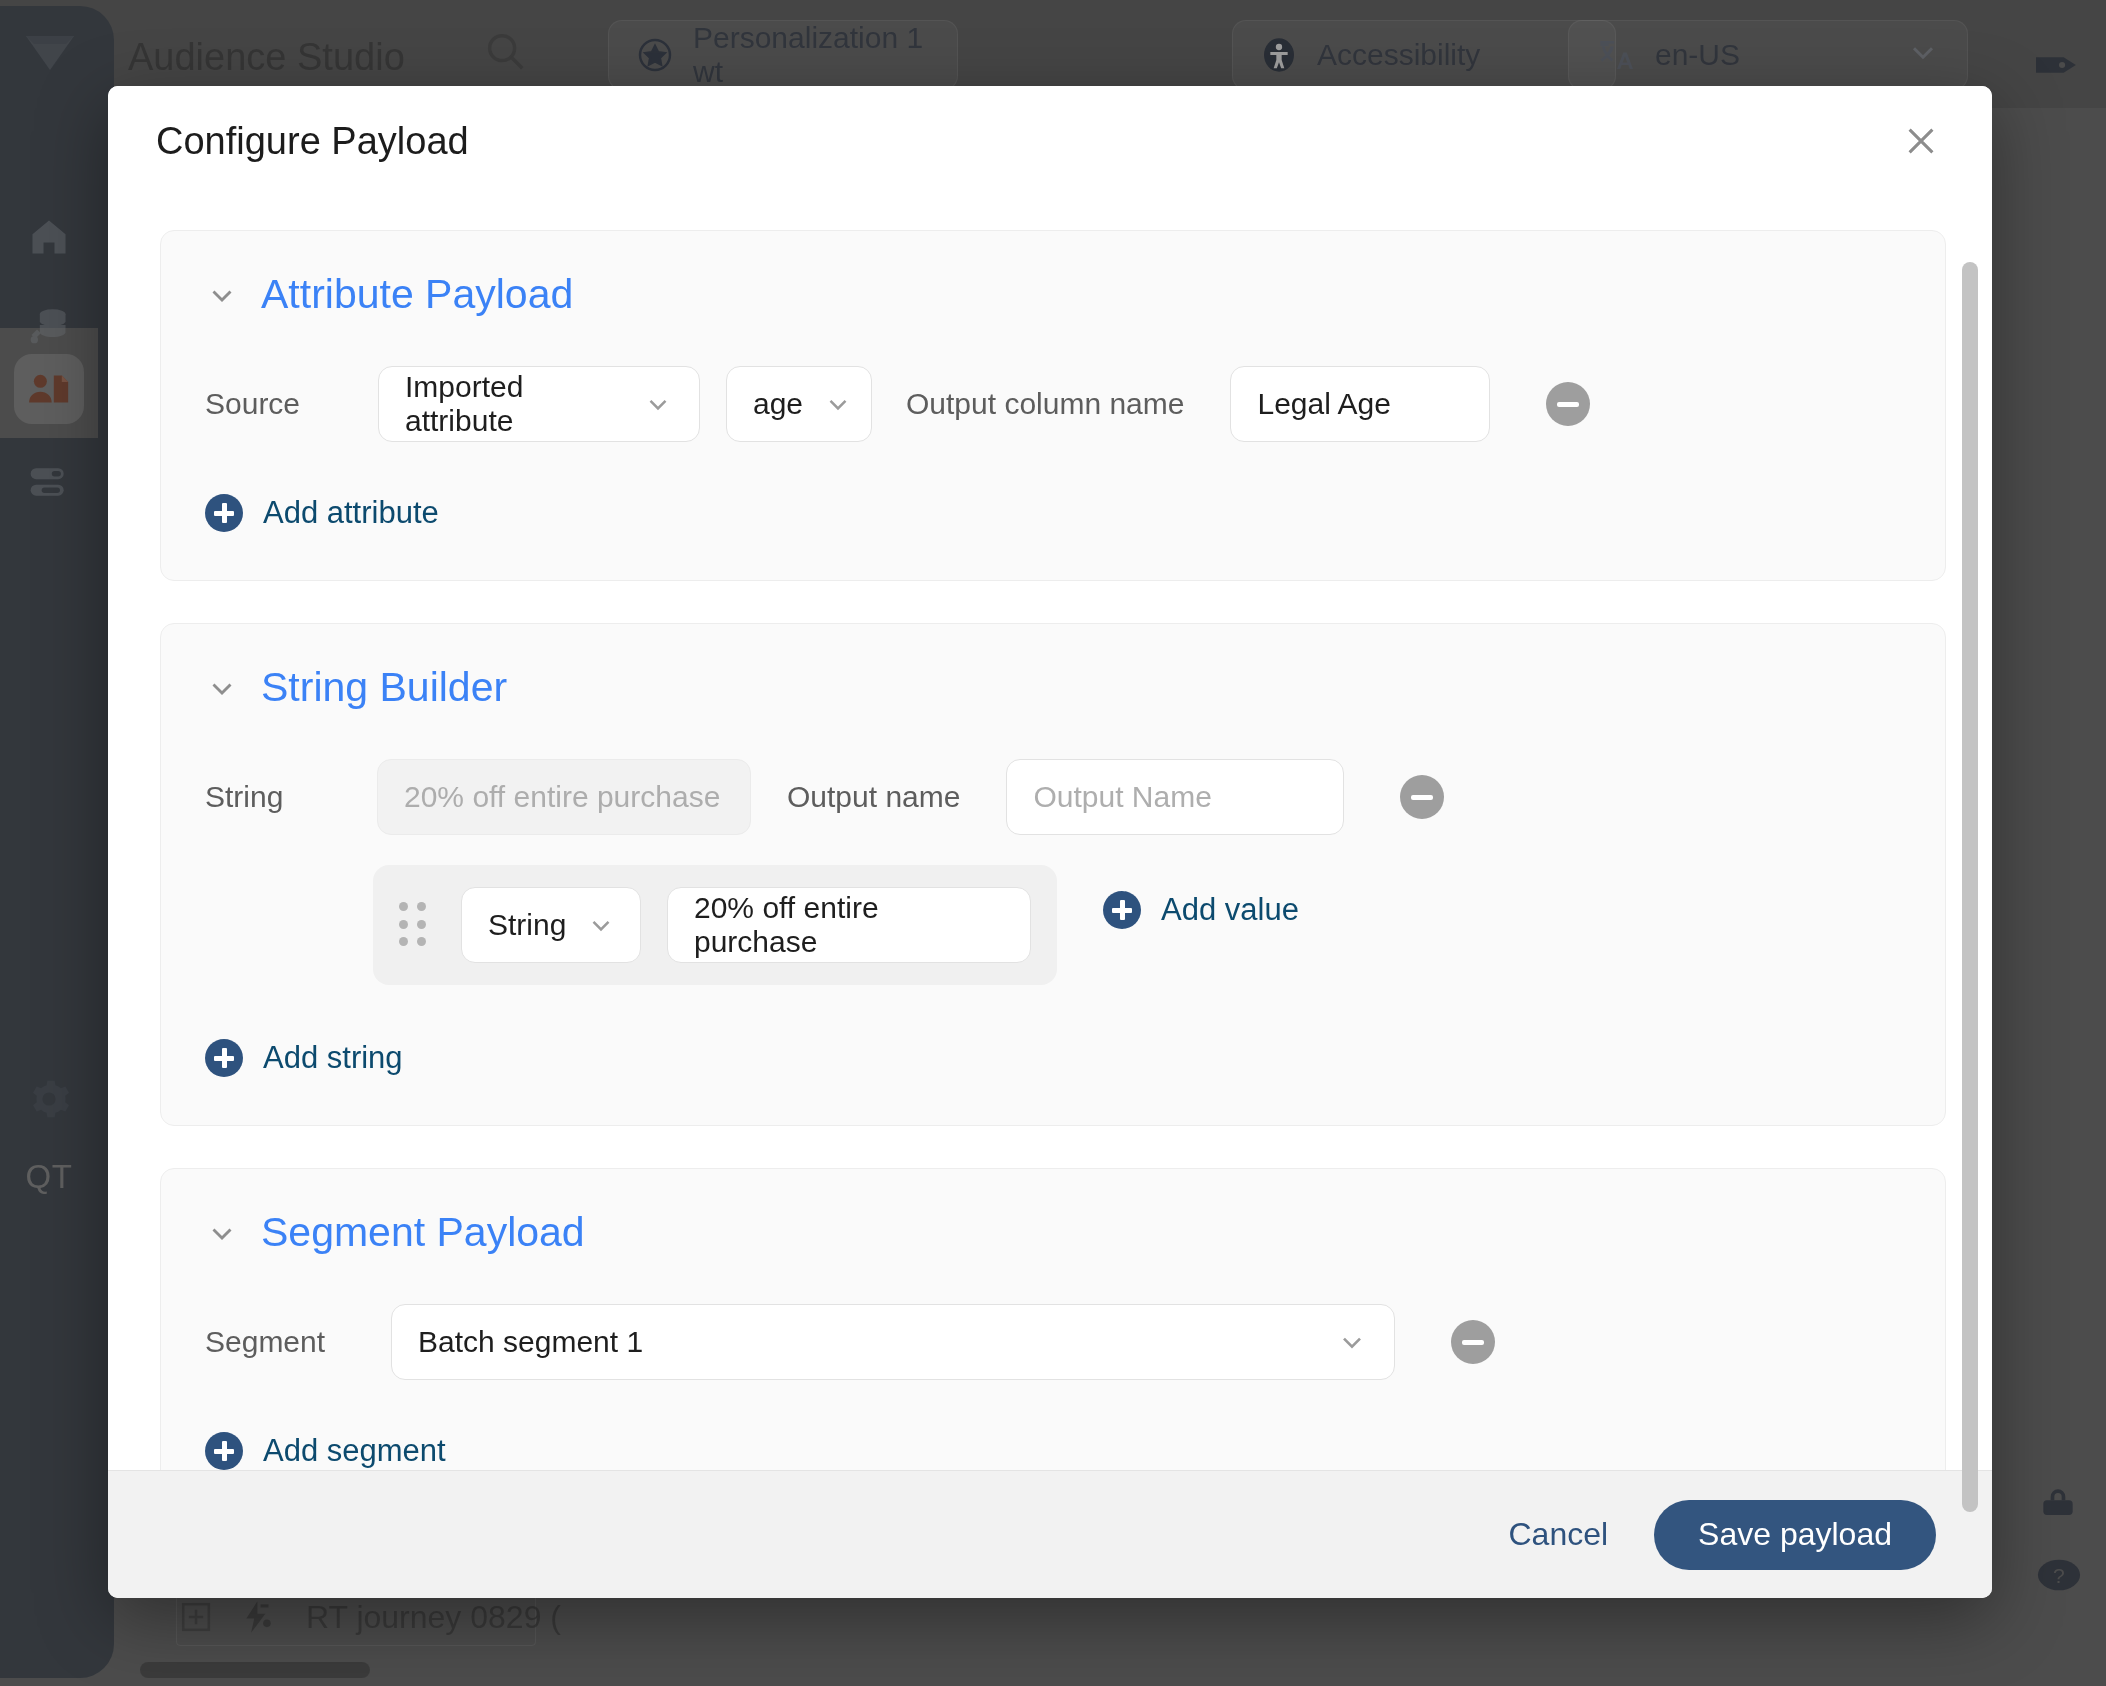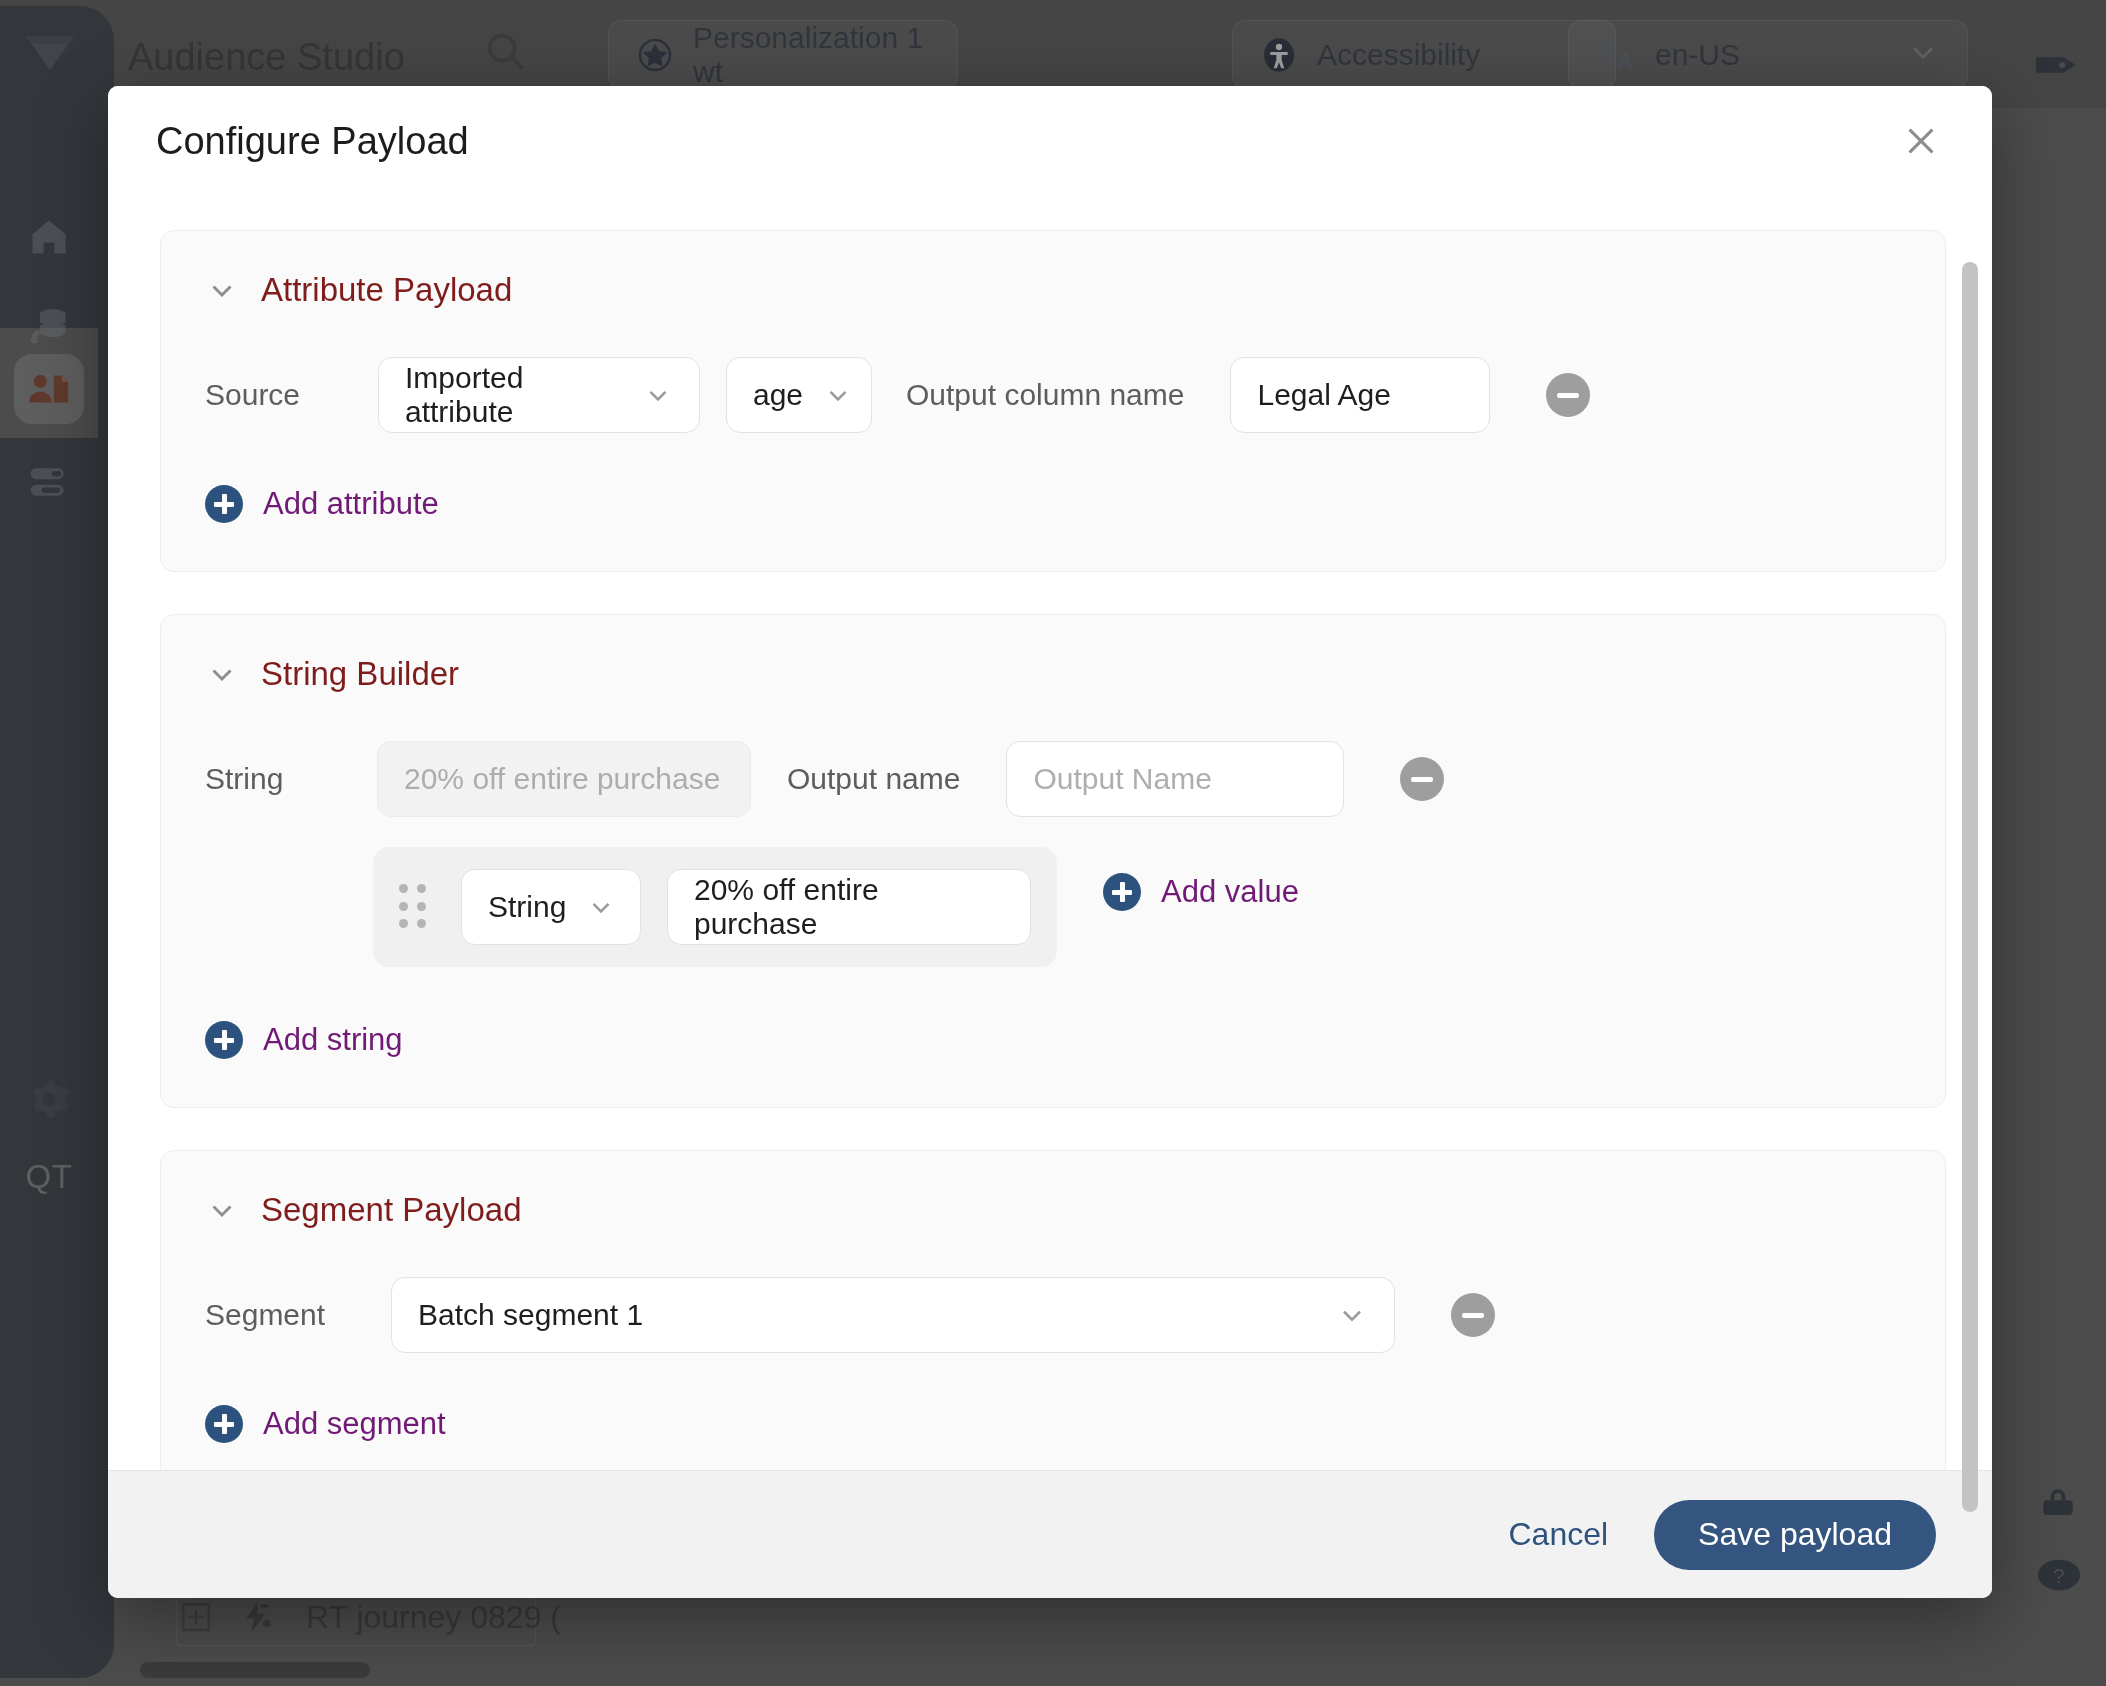--- a/index.html
+++ b/index.html
@@ -176,21 +176,21 @@
     padding: 40px 44px 44px 44px;
     margin-bottom: 42px;
   }
   .section-head {
     display: flex; align-items: center; gap: 22px;
     margin-bottom: 48px;
     cursor: pointer;
   }
   .section-head .chev { color: #8e8e8e; display:flex; }
   .section-title {
-    font-size: 33px; color: #7f1d1d;
+    font-size: 41px; color: #3b82f6;
   }
 
   .row {
     display: flex; align-items: center; gap: 4px;
   }
   .field-label {
     font-size: 30px; color: #5d5d5d;
   }
 
   .ctrl {
@@ -216,21 +216,21 @@
     display: flex; align-items: center; justify-content: center;
     cursor: pointer; flex: 0 0 44px;
     border: none;
   }
   .minus-btn::after {
     content: ""; width: 22px; height: 5px; background: #fff; border-radius: 2px;
   }
 
   .add-link {
     display: inline-flex; align-items: center; gap: 20px;
-    color: #701a75; font-size: 31px; cursor: pointer;
+    color: #0c4a6e; font-size: 31px; cursor: pointer;
     background: none; border: none; padding: 0;
   }
   .add-plus {
     width: 38px; height: 38px; border-radius: 50%;
     background: #2e527e; position: relative; flex: 0 0 38px;
   }
   .add-plus::before, .add-plus::after {
     content: ""; position: absolute; background: #fff; border-radius: 1px;
   }
   .add-plus::before { left: 9px; top: 16.5px; width: 20px; height: 5px; }

